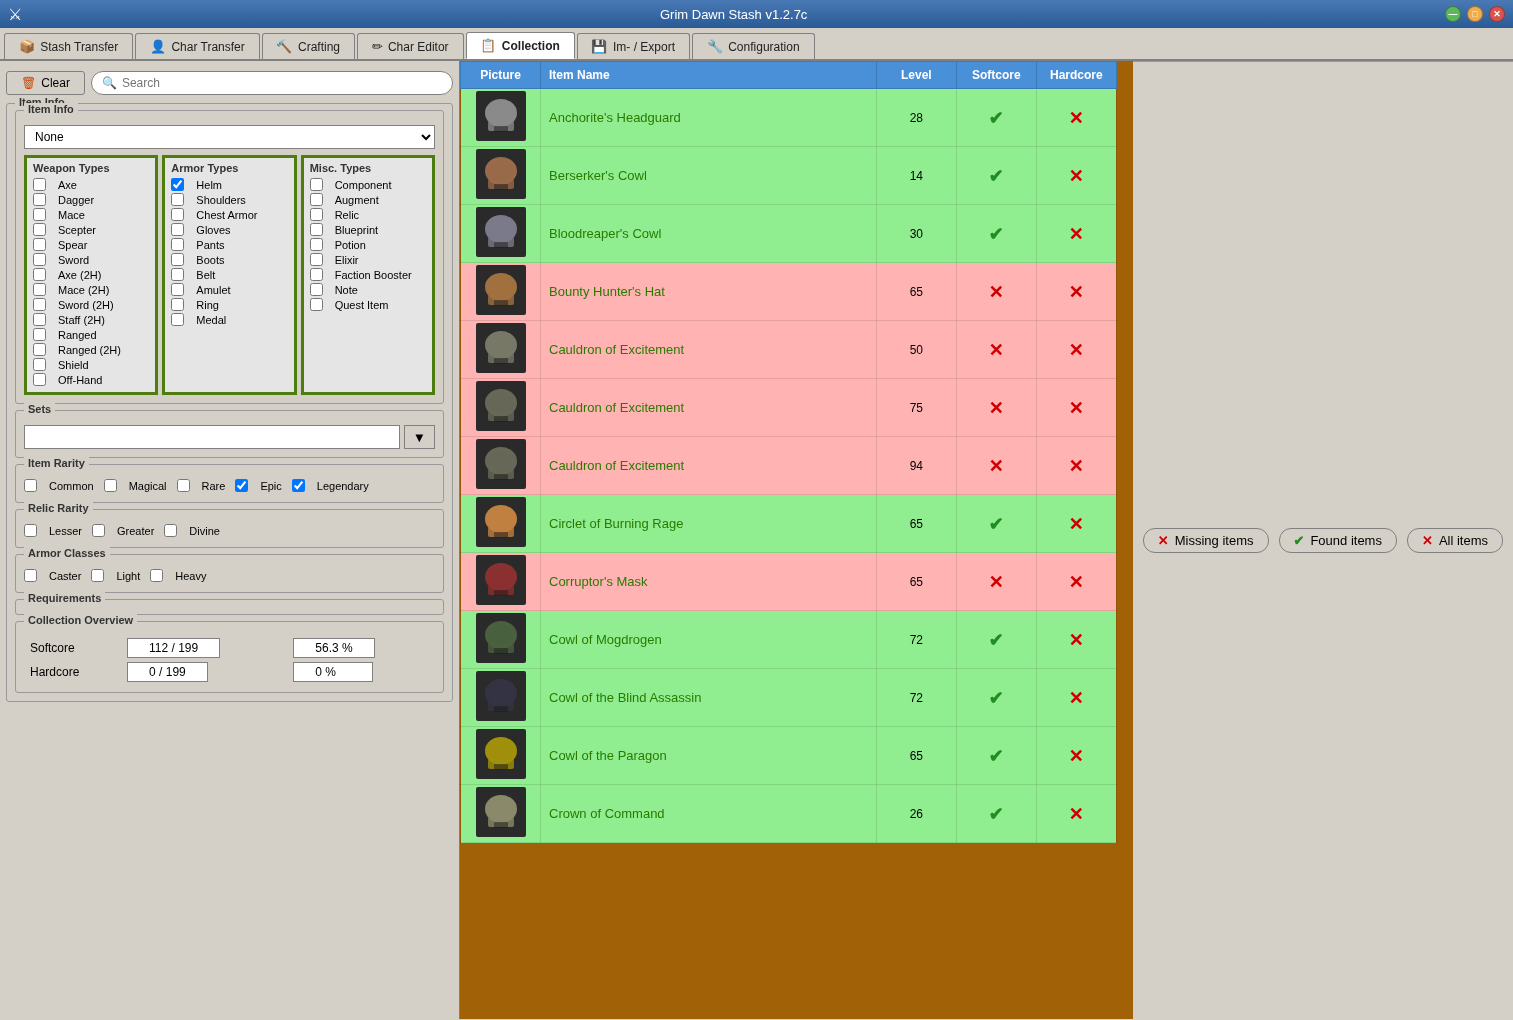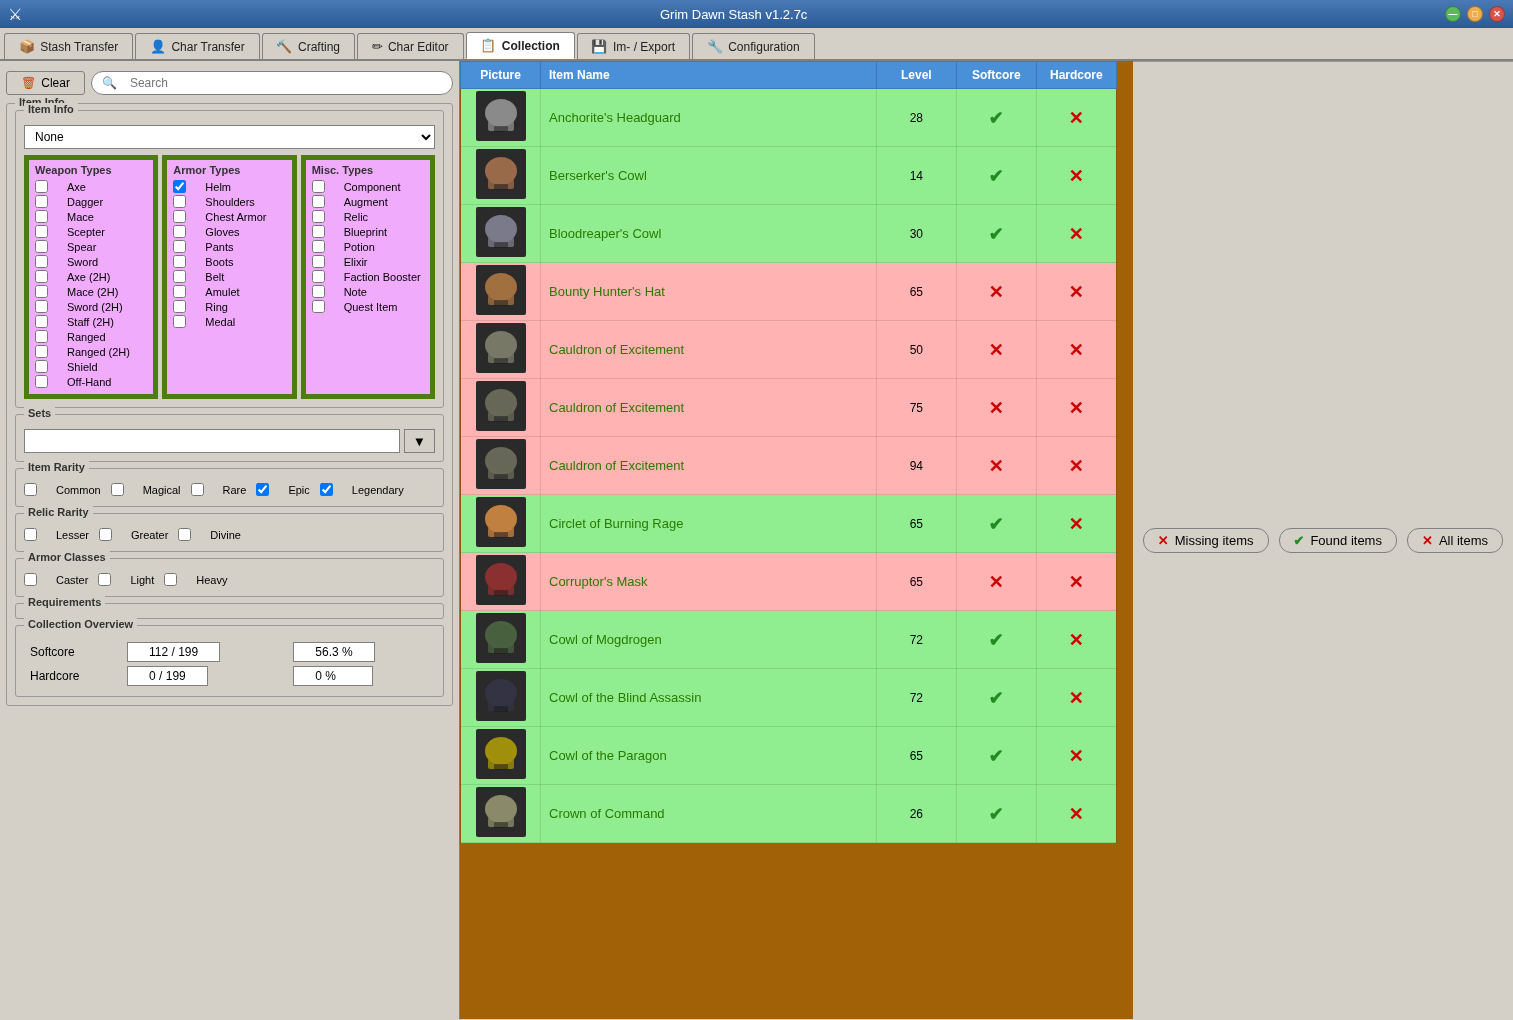--- a/index.html
+++ b/index.html
@@ -98,21 +98,21 @@
       border: 1px solid #808080;
       border-radius: 12px;
       padding: 4px 10px;
       background: white;
       display: flex; align-items: center; gap: 5px;
       font-size: 12px;
       color: #888;
     }
     .search-input {
       border: none; outline: none; background: transparent;
-      font-size: 12px; flex: 1; margin-left: 8px;
+      font-size: 12px; flex: 1;
     }
     
     .group {
       border: 1px solid #999;
       border-radius: 3px;
       padding: 6px 8px 8px 8px;
       background: #d4d0c8;
       position: relative;
     }
     .group-title {
@@ -140,35 +140,35 @@
     select.dropdown-select {
       appearance: auto;
     }
     
     .types-row {
       display: flex;
       gap: 4px;
       margin-top: 2px;
     }
     .type-group {
-      border: 5px solid #4d7c0f;
+      border: 3px solid #4d7c0f;
       padding: 4px 6px;
       flex: 1;
-      background: #f0abfc;
+      background: #e5e5e5;
     }
     .type-group-title {
       font-size: 11px;
       font-weight: bold;
       margin-bottom: 4px;
       color: #333;
     }
     .checkbox-item {
       display: flex;
       align-items: flex-end;
-      gap: 19px;
+      gap: 12px;
       margin-bottom: 2px;
       font-size: 11px;
     }
     .checkbox-item input[type=checkbox] { cursor: pointer; }
     
     .sets-row {
       display: flex; gap: 4px; align-items: center;
       margin-top: 4px;
     }
     .sets-input {

